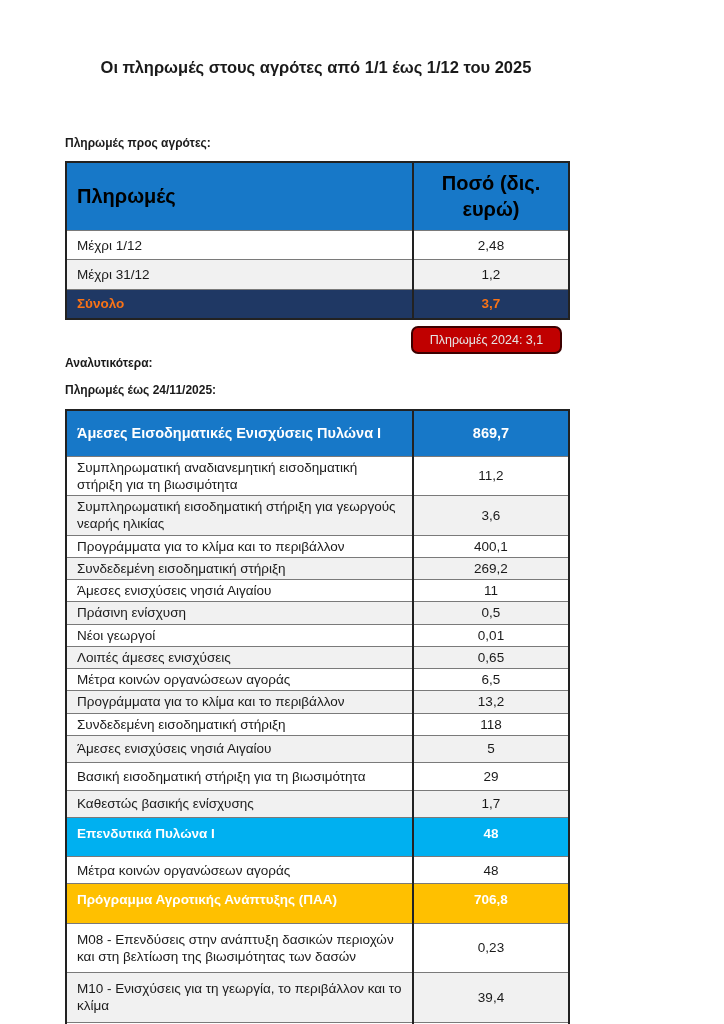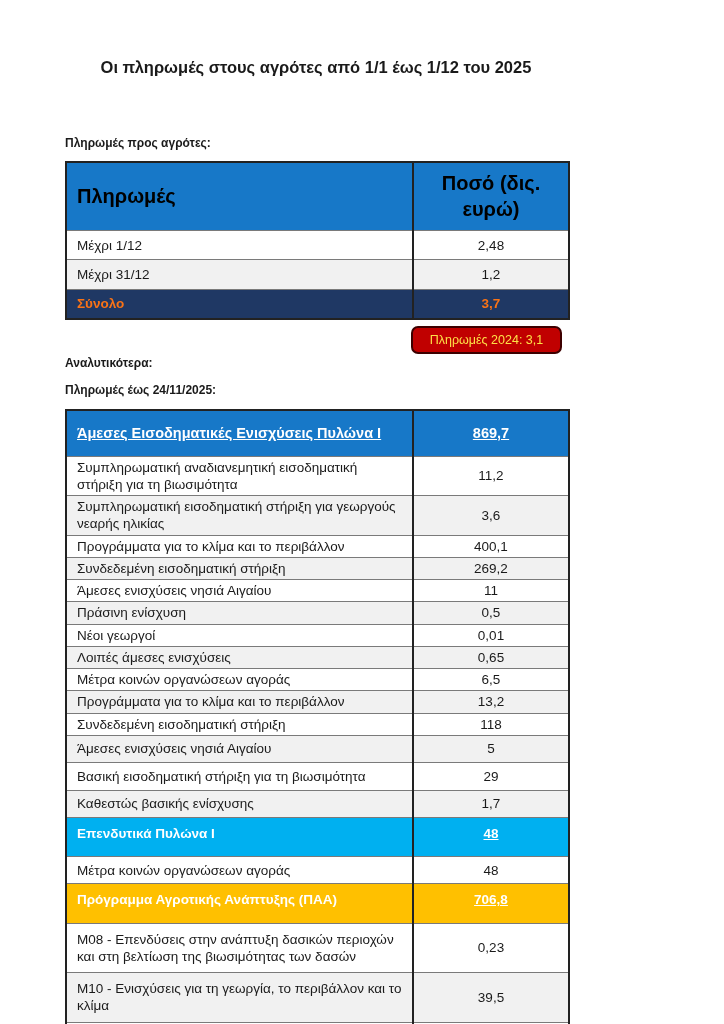--- a/index.html
+++ b/index.html
@@ -34,39 +34,39 @@
   .summary th{background:var(--header-blue);color:#000000;font-weight:bold;font-size:20px;padding:8px 10px;}
   .summary td{padding:5.5px 10px;}
   .summary tr.t-gray{background:var(--gray-row);}
   .summary tr.t-navy{background:var(--navy);}
   .summary tr.t-navy td{color:#f97316;font-weight:bold;}
 
   
   .badge-row{margin-top:6px;height:28px;}
   .badge{
     margin-left:346px;width:151px;height:28px;background:var(--red);
-    border:2px solid var(--red-border);border-radius:7px;color:#fde047;
+    border:2px solid var(--red-border);border-radius:7px;color:#e5e5e5;
     font-size:12.5px;text-align:center;line-height:24px;
   }
 
   
   .detail{margin-top:12px;}
   .detail td{padding:2px 10px 2px 10px;}
   .detail td.val{padding-left:4px;padding-right:4px;}
   .detail tr.t-header-blue{background:var(--header-blue);}
   .detail tr.t-header-blue td{color:#fff;font-weight:bold;font-size:14.5px;padding-top:13px;padding-bottom:13px;}
   .detail tr.t-gray{background:var(--gray-row);}
   .detail tr.t-cyan{background:var(--cyan);}
   .detail tr.t-cyan td{color:#fff;font-weight:bold;padding-top:7px;padding-bottom:14px;}
   .detail tr.t-amber{background:var(--amber);}
   .detail tr.t-amber td{color:#fff;font-weight:bold;padding-top:7px;padding-bottom:14px;}
   .detail tr:nth-child(13) td,.detail tr:nth-child(14) td,.detail tr:nth-child(15) td,
   .detail tr:nth-child(17) td,.detail tr:nth-child(21) td{padding-top:4.5px;padding-bottom:4.5px;}
   .detail tr:nth-child(19) td,.detail tr:nth-child(20) td{padding-top:7px;padding-bottom:7px;}
-  span.u{text-decoration:underline;}
+  span.u{}
 </style>
 </head>
 <body>
 
 <div class="page">
   <h1>Οι πληρωμές στους αγρότες από 1/1 έως 1/12 του 2025</h1>
 
   <div class="content">
     <h2 class="h-payments">Πληρωμές προς αγρότες:</h2>
 
@@ -181,21 +181,21 @@
           <tr class="t-amber">
             <td class="label"><span>Πρόγραμμα Αγροτικής Ανάπτυξης (ΠΑΑ)</span></td>
             <td class="val"><span class="u">706,8</span></td>
           </tr>
           <tr class="t-white">
             <td class="label"><span>M08 - Επενδύσεις στην ανάπτυξη δασικών περιοχών και στη βελτίωση της βιωσιμότητας των δασών</span></td>
             <td class="val"><span>0,23</span></td>
           </tr>
           <tr class="t-gray">
             <td class="label"><span>M10 - Ενισχύσεις για τη γεωργία, το περιβάλλον και το κλίμα</span></td>
-            <td class="val"><span>39,5</span></td>
+            <td class="val"><span>39,4</span></td>
           </tr>
           <tr class="t-white">
             <td class="label"><span>M11 - Βιολογική ενίσχυση</span></td>
             <td class="val"><span>11,3</span></td>
           </tr>
         </tbody>
     </table>
   </div>
 </div>
 

